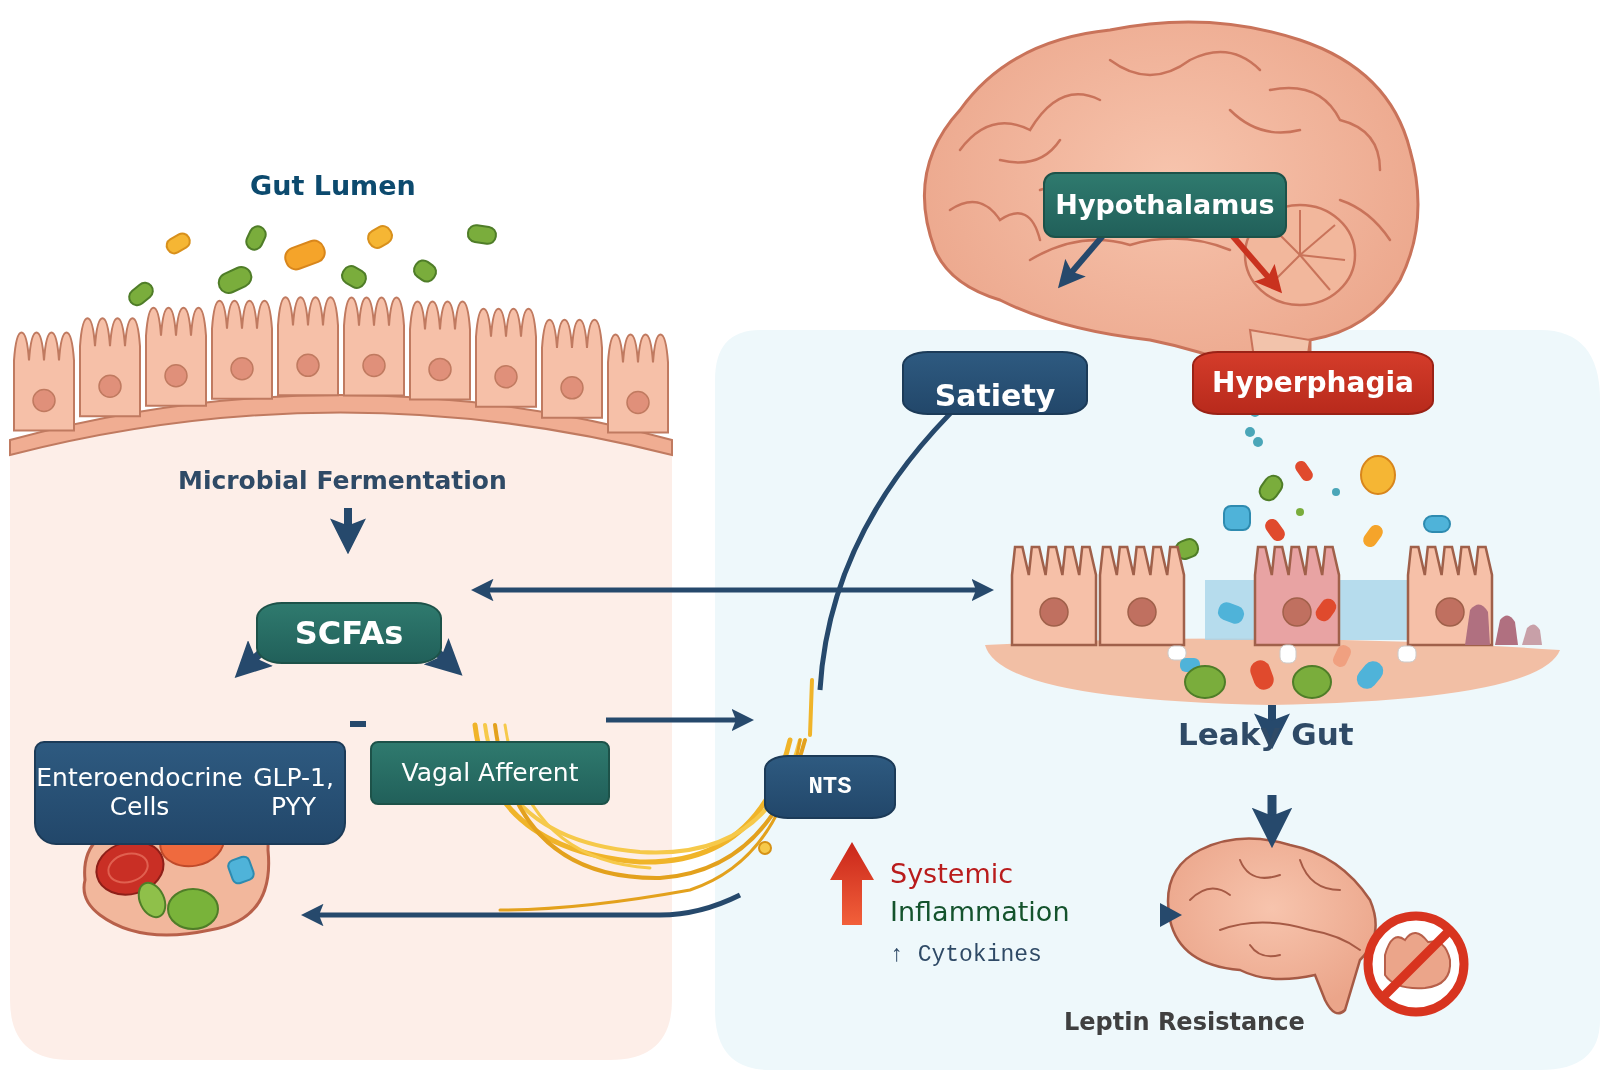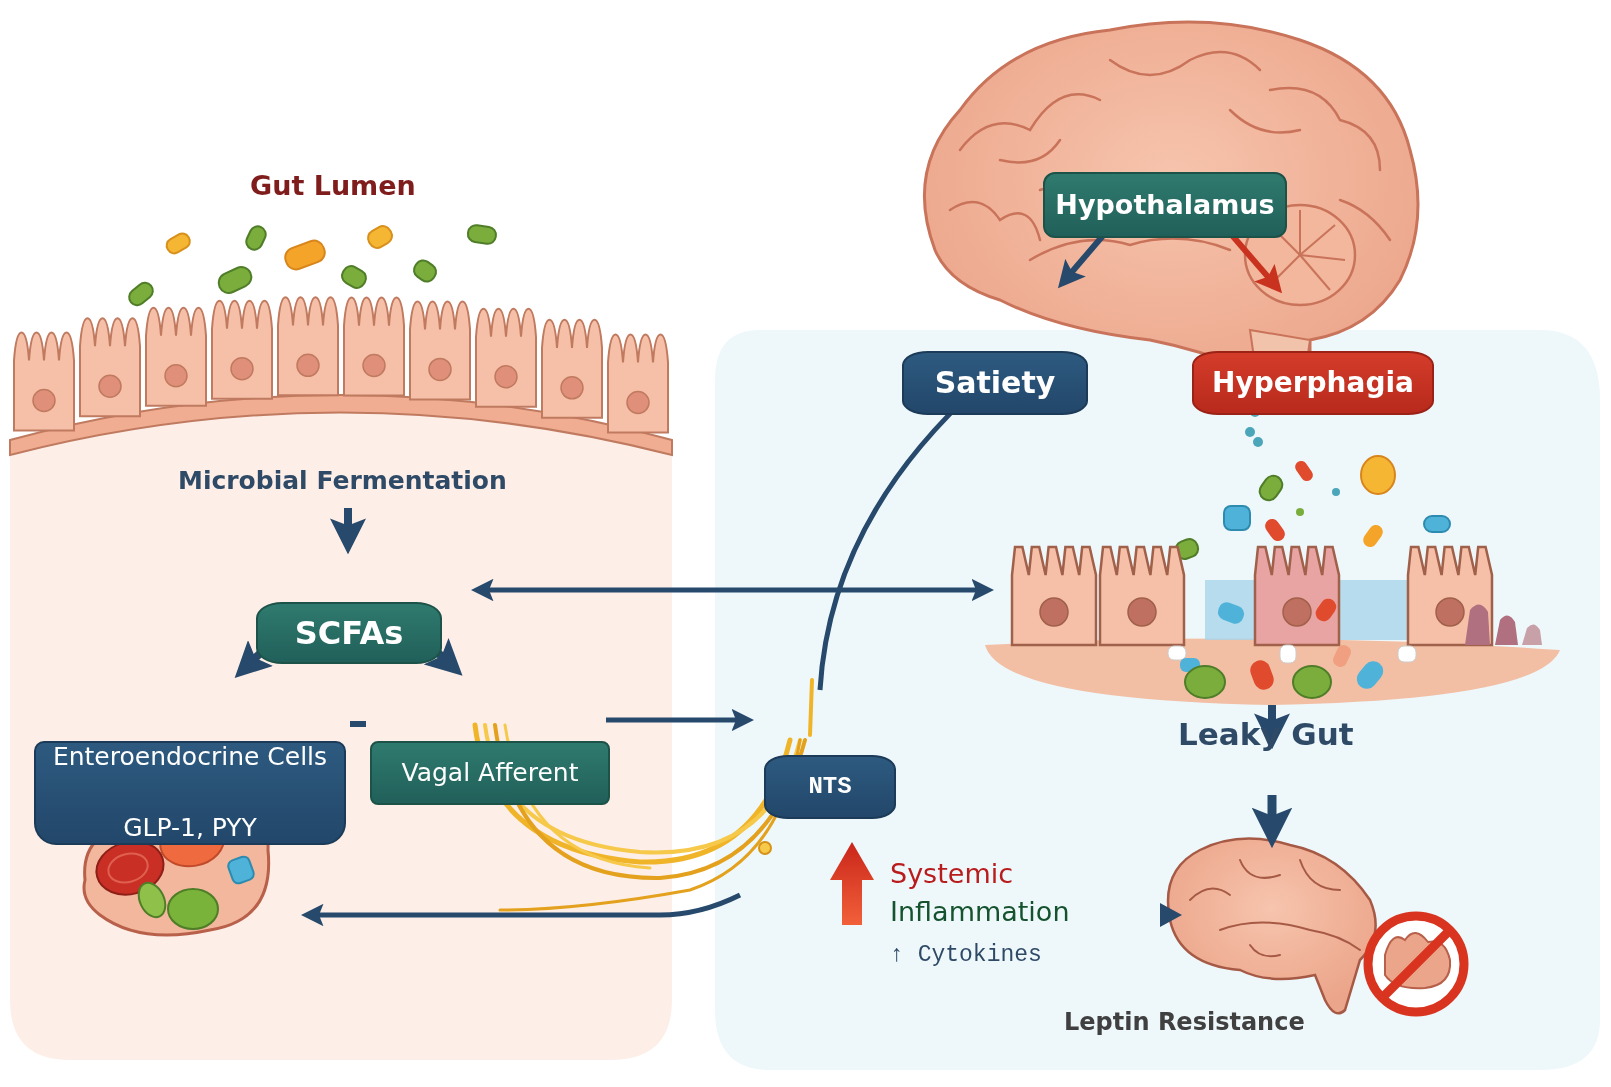--- a/index.html
+++ b/index.html
@@ -227,45 +227,45 @@
     <line x1="1272" y1="705" x2="1272" y2="735" stroke="#26496c" stroke-width="8" marker-end="url(#ahNavy)"></line>
     <line x1="1272" y1="795" x2="1272" y2="832" stroke="#26496c" stroke-width="9" marker-end="url(#ahNavy)"></line>
     <line x1="1100" y1="915" x2="1165" y2="915" stroke="url(#fadeArrow)" stroke-width="6"></line>
     <path d="M1160,903 L1182,915 L1160,927 Z" fill="#26496c"></path>
   </g>
   <g>
     <path d="M842,925 L842,880 L830,880 L852,842 L874,880 L862,880 L862,925 Z" fill="url(#redUp)"></path>
   </g>
 </svg>
 
-<div class="txt" style="left:250px;top:170px;font-size:27px;color:#7f1d1d;">Gut Lumen</div>
+<div class="txt" style="left:250px;top:170px;font-size:27px;color:#0c4a6e;">Gut Lumen</div>
 <div class="txt" style="left:178px;top:466px;font-size:25px;color:#2f4a66;">Microbial Fermentation</div>
 
 <div class="lbl box-teal" style="left:256px;top:555px;width:182px;height:58px;border-radius:26px/16px;font-size:32px;">
   <span>SCFAs</span>
 </div>
 
-<div class="lbl box-navy" style="left:34px;top:694px;width:308px;height:100px;border-radius:10px 10px 22px 22px;font-size:25px;flex-direction:column;font-weight:normal;justify-content:space-between;">
+<div class="lbl box-navy" style="left:34px;top:694px;width:308px;height:100px;border-radius:10px 10px 22px 22px;font-size:25px;font-weight:normal;">
   <span>Enteroendocrine Cells</span>
   <span>GLP-1, PYY</span>
 </div>
 
 <div class="lbl box-teal" style="left:370px;top:694px;width:236px;height:60px;border-radius:8px;font-size:25px;font-weight:normal;">
   <span>Vagal Afferent</span>
 </div>
 
 <div class="lbl box-navy" style="left:764px;top:708px;width:128px;height:60px;border-radius:24px/14px;font-size:24px;font-family:Liberation Mono, monospace;">
   <span>NTS</span>
 </div>
 
 <div class="lbl box-teal" style="left:1043px;top:125px;width:240px;height:62px;border-radius:12px;font-size:27px;">
   <span>Hypothalamus</span>
 </div>
 
-<div class="lbl box-navy" style="left:902px;top:304px;width:182px;height:60px;border-radius:26px/14px;font-size:30px;">
+<div class="lbl box-navy" style="left:902px;top:304px;width:182px;height:60px;border-radius:26px/14px;font-size:30px;align-items:flex-end;">
   <span>Satiety</span>
 </div>
 
 <div class="lbl box-red" style="left:1192px;top:304px;width:238px;height:60px;border-radius:26px/14px;font-size:28px;">
   <span>Hyperphagia</span>
 </div>
 
 <div class="txt" style="left:1178px;top:716px;font-size:31px;color:#2f4a66;">Leaky Gut</div>
 
 <div class="txt" style="left:890px;top:858px;font-size:27px;font-weight:normal;color:#b91c1c;">Systemic</div>

